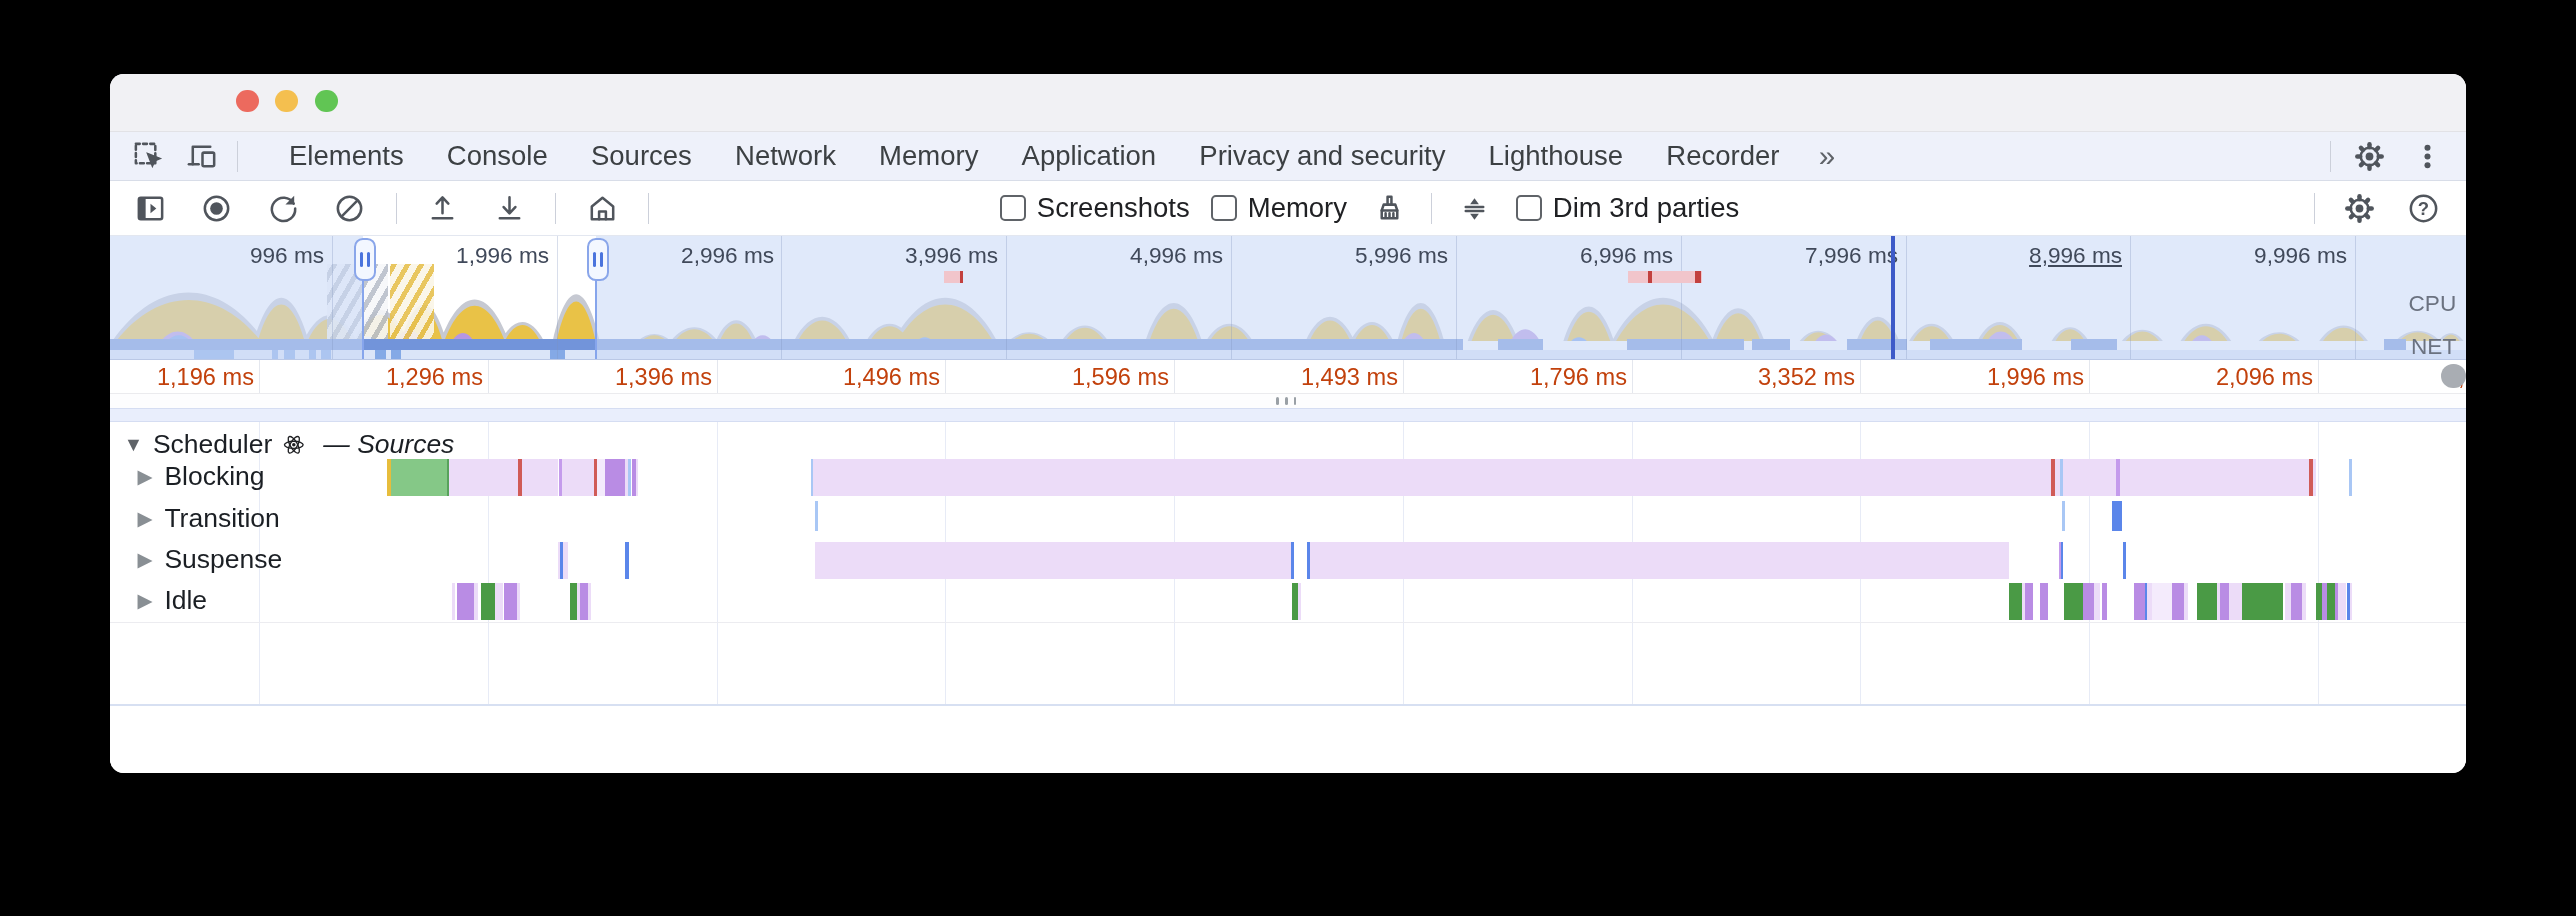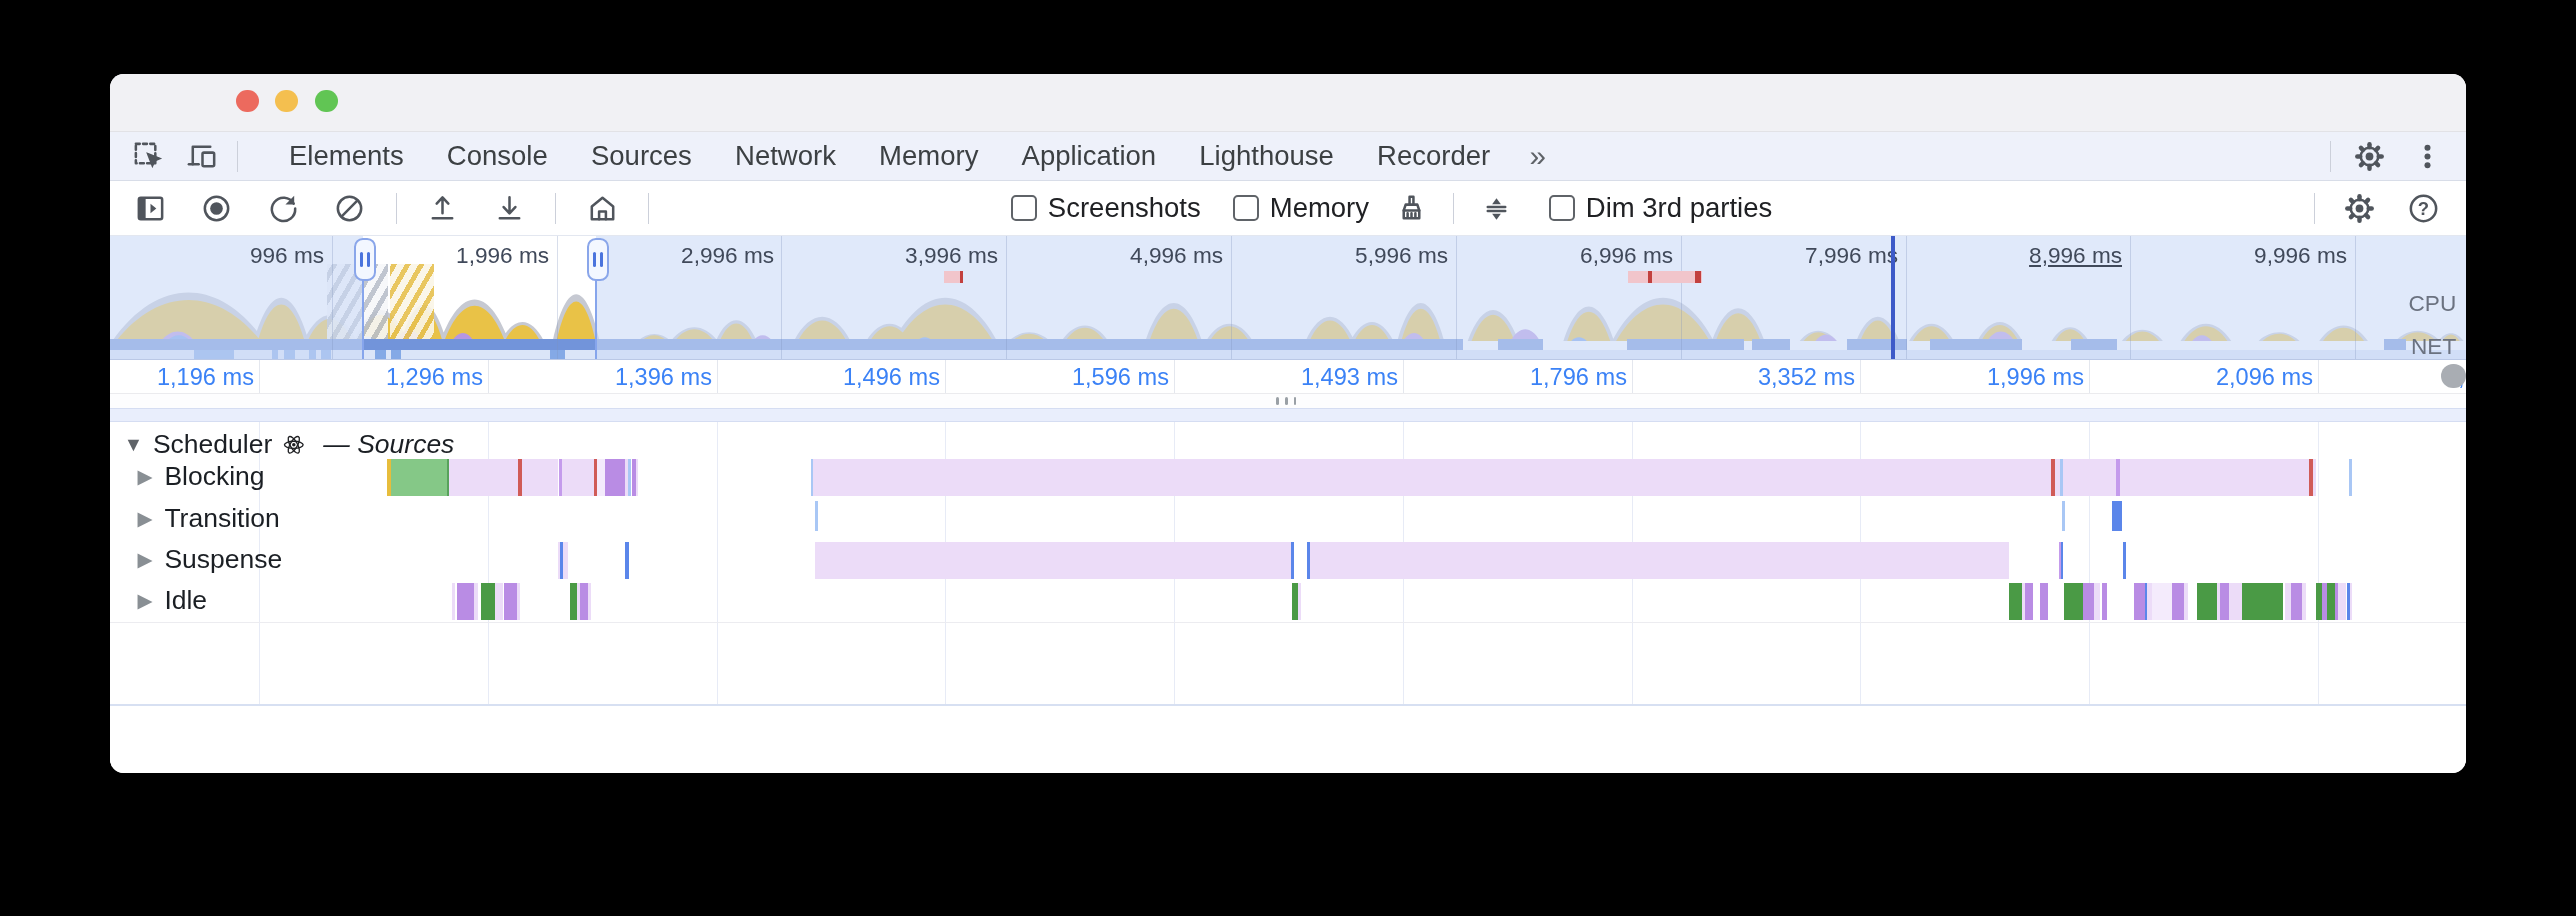--- a/index.html
+++ b/index.html
@@ -25,21 +25,21 @@
   .tab.active{color:#1a66d2;}
   .tab.active::after{content:"";position:absolute;left:11.8px;right:11.8px;bottom:0;height:5.9px;
     border-radius:5.9px 5.9px 0 0;background:#1a66d2;}
   .tab-overflow{display:flex;align-items:center;padding:0 17.7px;font-size:29.5px;color:#5f6368;}
   .tabbar .spacer{flex:1;}
   .tabbar .righticons{display:flex;align-items:center;gap:17.7px;padding-right:17.7px;}
   
   .toolbar{position:relative;height:54px;background:#fff;border-bottom:1px solid #e3e7f0;
     display:flex;align-items:center;}
   .toolbar .grp{display:flex;align-items:center;gap:21.6px;padding:0 13.7px;}
-  .chk{display:flex;align-items:center;gap:10.8px;font-size:27.5px;color:#202124;white-space:nowrap;margin-left:11px;}
+  .chk{display:flex;align-items:center;gap:10.8px;font-size:27.5px;color:#202124;white-space:nowrap;}
   .box{width:21.6px;height:21.6px;border:2.5px solid #5f6368;border-radius:4.9px;background:#fff;}
   .toolbar .spacer{flex:1;}
   
   .minimap{position:relative;height:123px;background:#fff;border-bottom:1px solid #bac8e6;overflow:hidden;}
   .cpu-svg{position:absolute;left:0;top:21.6px;z-index:1;}
   .hatch{position:absolute;top:27.5px;height:78px;z-index:2;opacity:.9;}
   .hatch.gray{background:repeating-linear-gradient(300deg,#b9bfca 0 4.9px,#f6f7f9 4.9px 11.8px);}
   .hatch.yellow{background:repeating-linear-gradient(300deg,#e6c04e 0 4.9px,#faf5e6 4.9px 11.8px);}
   .mm-overlay{position:absolute;top:0;height:123px;background:rgba(201,217,246,.58);z-index:3;}
   .mm-tick{position:absolute;top:0;height:123px;width:1px;background:rgba(125,147,190,.30);z-index:4;}
@@ -51,21 +51,21 @@
   .mm-marker i{position:absolute;top:0;height:11.8px;background:#c2403e;}
   .handle{position:absolute;top:2px;width:17.7px;height:39px;background:#f3f7ff;border:2px solid #8aa6ea;
     border-radius:8.8px;z-index:6;display:flex;align-items:center;justify-content:center;gap:3.9px;}
   .handle b{width:2.9px;height:14.7px;background:#4b74dd;border-radius:2px;}
   .handle-line{position:absolute;top:39px;bottom:0;width:2px;background:#86a5ec;z-index:6;}
   .playhead{position:absolute;top:0;bottom:0;width:3.9px;background:#3d5ac8;z-index:7;}
   .mm-side{position:absolute;right:9.8px;font-size:22.6px;color:#6b7280;z-index:6;}
   
   .ruler{position:relative;height:33px;background:#fff;overflow:hidden;}
   .r-tick{position:absolute;top:0;height:33px;width:1px;background:#e4e7ee;}
-  .r-label{position:absolute;top:3.9px;font-size:23.6px;color:#3b82f6;white-space:nowrap;}
+  .r-label{position:absolute;top:3.9px;font-size:23.6px;color:#c2410c;white-space:nowrap;}
   .scroll-dot{position:absolute;top:3.9px;left:2331px;width:24.5px;height:24.5px;border-radius:50%;background:#a9adb3;}
   
   .grip{position:relative;height:13.7px;background:#fdfdfe;border-top:1px solid #ebebee;}
   .grip .dots{position:absolute;left:1166px;top:2.9px;display:flex;gap:5.9px;}
   .grip .dots i{width:2.9px;height:7.9px;background:#9aa0a6;border-radius:2px;}
   .bluestrip{height:12.8px;background:#e9eefc;border-top:1px solid #d5ddf2;border-bottom:1px solid #d5ddf2;}
   
   .tracks{position:relative;height:282px;background:#fff;overflow:hidden;}
   .gridline{position:absolute;top:0;height:282px;width:1px;background:#e7ebf6;z-index:0;}
   .trk-header{position:absolute;left:13.7px;top:6.9px;display:flex;align-items:center;gap:9.8px;z-index:2;
@@ -112,20 +112,21 @@
         </span>
         <span class="vsep"></span>
       </div>
       <div class="tabs" id="tabs-host">
           <div class="tab">Elements</div>
           <div class="tab">Console</div>
           <div class="tab">Sources</div>
           <div class="tab">Network</div>
           <div class="tab">Memory</div>
           <div class="tab">Application</div>
+          <div class="tab">Privacy and security</div>
           <div class="tab">Lighthouse</div>
           <div class="tab">Recorder</div>
         </div>
       <div class="tab-overflow">»</div>
       <div class="spacer"></div>
       <div class="righticons">
         <span class="vsep"></span>
         <span class="iconbtn">
           <svg width="37" height="37" viewBox="0 0 38 38">
             <circle class="s-ic" cx="19" cy="19" r="9" stroke-width="3"></circle>

